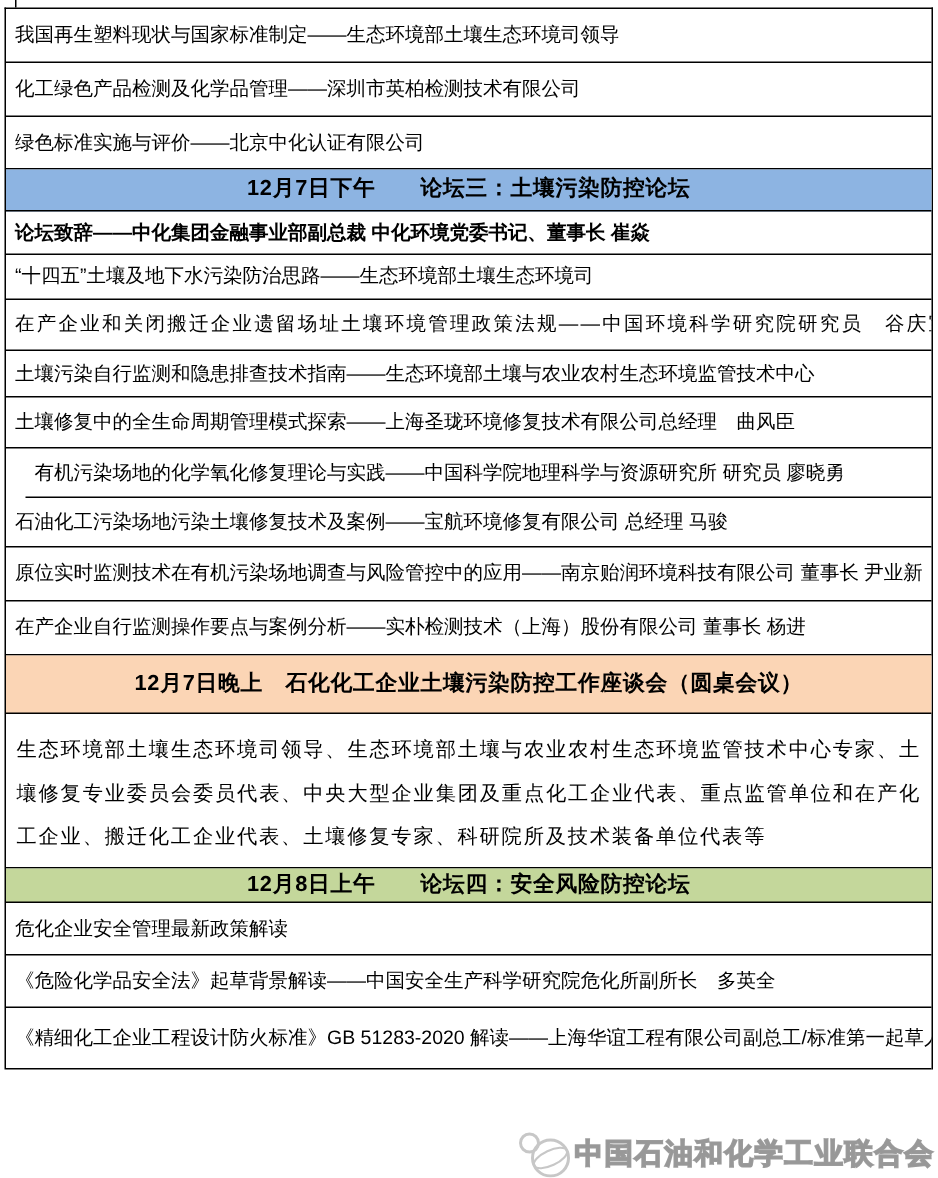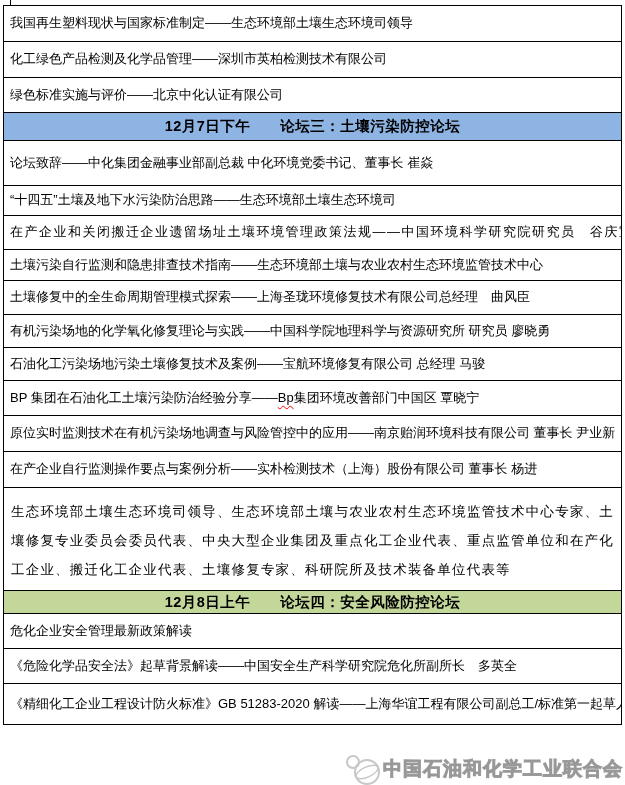--- a/index.html
+++ b/index.html
@@ -45,34 +45,30 @@
 </head>
 <body>
 
 <div class="top-tick"></div>
 
 <div class="agenda-table" id="agenda-table">
     <div class="row" style="height: 36px;">我国再生塑料现状与国家标准制定——生态环境部土壤生态环境司领导</div>
     <div class="row" style="height: 36px;">化工绿色产品检测及化学品管理——深圳市英柏检测技术有限公司</div>
     <div class="row" style="height: 35px;">绿色标准实施与评价——北京中化认证有限公司</div>
     <div class="row row--header" style="height: 28px; background: rgb(141, 180, 226);">12月7日下午　　论坛三：土壤污染防控论坛</div>
-    <div class="row" style="height: 45px;">论坛致辞——中化集团金融事业部副总裁 中化环境党委书记、董事长 崔焱</div>
+    <div class="row" style="height: 29px; font-weight: bold;">论坛致辞——中化集团金融事业部副总裁 中化环境党委书记、董事长 崔焱</div>
     <div class="row" style="height: 30px;">“十四五”土壤及地下水污染防治思路——生态环境部土壤生态环境司</div>
     <div class="row row--spaced" style="height: 34px;">在产企业和关闭搬迁企业遗留场址土壤环境管理政策法规——中国环境科学研究院研究员　谷庆宝</div>
     <div class="row" style="height: 31px;">土壤污染自行监测和隐患排查技术指南——生态环境部土壤与农业农村生态环境监管技术中心</div>
     <div class="row" style="height: 34px;">土壤修复中的全生命周期管理模式探索——上海圣珑环境修复技术有限公司总经理　曲风臣</div>
-    <div class="row" style="height: 33px;">有机污染场地的化学氧化修复理论与实践——中国科学院地理科学与资源研究所 研究员 廖晓勇</div>
+    <div class="row" style="height: 33px; margin-left: 13px;">有机污染场地的化学氧化修复理论与实践——中国科学院地理科学与资源研究所 研究员 廖晓勇</div>
     <div class="row" style="height: 33px;">石油化工污染场地污染土壤修复技术及案例——宝航环境修复有限公司 总经理 马骏</div>
-    <div class="row" style="height: 35px;">
-      <span>BP 集团在石油化工土壤污染防治经验分享——</span>
-      <span class="misspell">Bp</span>
-      <span> 集团环境改善部门中国区 覃晓宁</span>
-    </div>
     <div class="row" style="height: 36px;">原位实时监测技术在有机污染场地调查与风险管控中的应用——南京贻润环境科技有限公司 董事长 尹业新</div>
     <div class="row" style="height: 36px; text-align: right;">在产企业自行监测操作要点与案例分析——实朴检测技术（上海）股份有限公司 董事长 杨进</div>
+    <div class="row row--header" style="height: 39px; background: rgb(251, 213, 181);">12月7日晚上　石化化工企业土壤污染防控工作座谈会（圆桌会议）</div>
     <div class="row row--roundtable" style="height: 103px;">生态环境部土壤生态环境司领导、生态环境部土壤与农业农村生态环境监管技术中心专家、土壤修复专业委员会委员代表、中央大型企业集团及重点化工企业代表、重点监管单位和在产化工企业、搬迁化工企业代表、土壤修复专家、科研院所及技术装备单位代表等</div>
     <div class="row row--header" style="height: 23px; background: rgb(196, 215, 155);">12月8日上午　　论坛四：安全风险防控论坛</div>
     <div class="row" style="height: 35px;">危化企业安全管理最新政策解读</div>
     <div class="row" style="height: 35px;">《危险化学品安全法》起草背景解读——中国安全生产科学研究院危化所副所长　多英全</div>
     <div class="row" style="height: 41px;">《精细化工企业工程设计防火标准》GB 51283-2020 解读——上海华谊工程有限公司副总工/标准第一起草人　邹中华</div>
   </div>
 
 <div class="watermark">
   <svg class="watermark-logo" width="36" height="38" viewBox="0 0 36 38">
     <circle cx="9" cy="12" r="6" fill="none" stroke="#9a9a9a" stroke-width="2"></circle>

